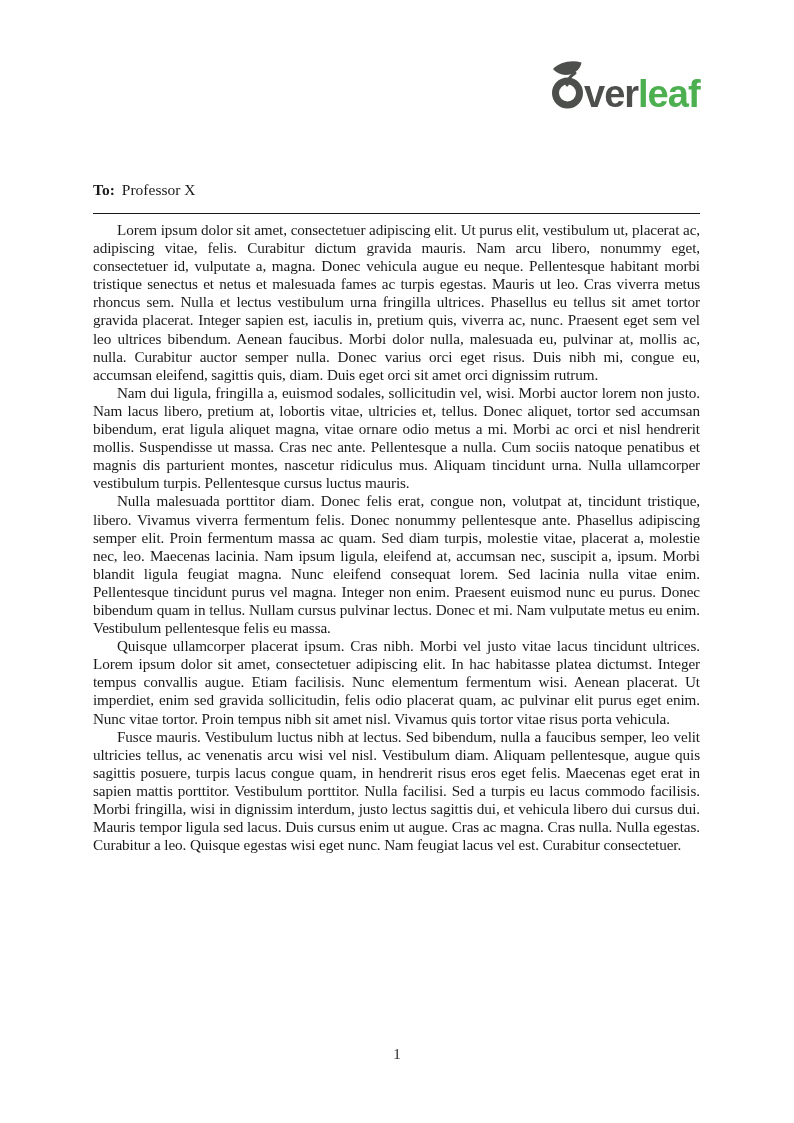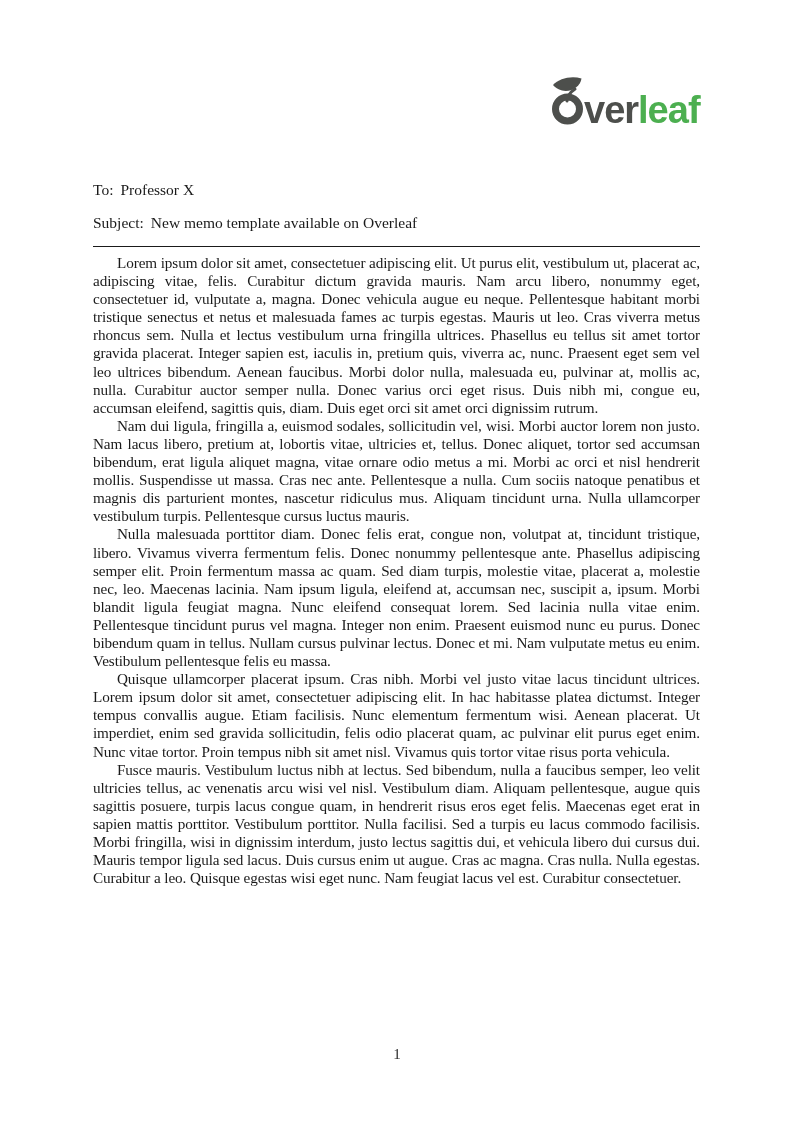--- a/index.html
+++ b/index.html
@@ -13,35 +13,35 @@
   }
   .page {
     position: relative;
     width: 794px;
     height: 1123px;
     background: #ffffff;
     padding: 0 94px 0 93px;
   }
   .logo {
     position: absolute;
-    top: 76px;
+    top: 60px;
     right: 86px;
     width: 158px;
     height: 50px;
   }
   .memo-header {
     padding-top: 180px;
   }
   .memo-field {
     line-height: 19px;
     margin-bottom: 14px;
     font-size: 15.5px;
   }
   .memo-field .label {
-    font-weight: normal;
+    font-weight: bold;
     margin-right: 7px;
   }
   .rule {
     margin-top: 12px;
     border-top: 1.8px solid #1a1a1a;
     width: 100%;
   }
   .memo-body {
     margin-top: 7px;
   }
@@ -77,23 +77,20 @@
       <circle cx="17.5" cy="33" r="12" fill="none" stroke-width="7" stroke="#4d4f4c"></circle>
 
       <text x="34" y="46.5" font-family="Liberation Sans, sans-serif" font-size="38" font-weight="700" letter-spacing="-1"><tspan fill="#4d4f4c">ver</tspan><tspan fill="#4caf50">leaf</tspan></text>
     </svg>
   </div>
 
   <div class="memo-header">
     <div class="memo-field">
       <span class="label">To:</span><span class="value">Professor X</span>
     </div>
-    <div class="memo-field">
-      <span class="label">Subject:</span><span class="value">New memo template available on Overleaf</span>
-    </div>
   </div>
 
   <div class="rule"></div>
 
   <div class="memo-body">
     <p>Lorem ipsum dolor sit amet, consectetuer adipiscing elit. Ut purus elit, vestibulum ut, placerat ac, adipiscing vitae, felis. Curabitur dictum gravida mauris. Nam arcu libero, nonummy eget, consectetuer id, vulputate a, magna. Donec vehicula augue eu neque. Pellentesque habitant morbi tristique senectus et netus et malesuada fames ac turpis egestas. Mauris ut leo. Cras viverra metus rhoncus sem. Nulla et lectus vestibulum urna fringilla ultrices. Phasellus eu tellus sit amet tortor gravida placerat. Integer sapien est, iaculis in, pretium quis, viverra ac, nunc. Praesent eget sem vel leo ultrices bibendum. Aenean faucibus. Morbi dolor nulla, malesuada eu, pulvinar at, mollis ac, nulla. Curabitur auctor semper nulla. Donec varius orci eget risus. Duis nibh mi, congue eu, accumsan eleifend, sagittis quis, diam. Duis eget orci sit amet orci dignissim rutrum.</p>
     <p>Nam dui ligula, fringilla a, euismod sodales, sollicitudin vel, wisi. Morbi auctor lorem non justo. Nam lacus libero, pretium at, lobortis vitae, ultricies et, tellus. Donec aliquet, tortor sed accumsan bibendum, erat ligula aliquet magna, vitae ornare odio metus a mi. Morbi ac orci et nisl hendrerit mollis. Suspendisse ut massa. Cras nec ante. Pellentesque a nulla. Cum sociis natoque penatibus et magnis dis parturient montes, nascetur ridiculus mus. Aliquam tincidunt urna. Nulla ullamcorper vestibulum turpis. Pellentesque cursus luctus mauris.</p>
     <p>Nulla malesuada porttitor diam. Donec felis erat, congue non, volutpat at, tincidunt tristique, libero. Vivamus viverra fermentum felis. Donec nonummy pellentesque ante. Phasellus adipiscing semper elit. Proin fermentum massa ac quam. Sed diam turpis, molestie vitae, placerat a, molestie nec, leo. Maecenas lacinia. Nam ipsum ligula, eleifend at, accumsan nec, suscipit a, ipsum. Morbi blandit ligula feugiat magna. Nunc eleifend consequat lorem. Sed lacinia nulla vitae enim. Pellentesque tincidunt purus vel magna. Integer non enim. Praesent euismod nunc eu purus. Donec bibendum quam in tellus. Nullam cursus pulvinar lectus. Donec et mi. Nam vulputate metus eu enim. Vestibulum pellentesque felis eu massa.</p>
     <p>Quisque ullamcorper placerat ipsum. Cras nibh. Morbi vel justo vitae lacus tincidunt ultrices. Lorem ipsum dolor sit amet, consectetuer adipiscing elit. In hac habitasse platea dictumst. Integer tempus convallis augue. Etiam facilisis. Nunc elementum fermentum wisi. Aenean placerat. Ut imperdiet, enim sed gravida sollicitudin, felis odio placerat quam, ac pulvinar elit purus eget enim. Nunc vitae tortor. Proin tempus nibh sit amet nisl. Vivamus quis tortor vitae risus porta vehicula.</p>
     <p>Fusce mauris. Vestibulum luctus nibh at lectus. Sed bibendum, nulla a faucibus semper, leo velit ultricies tellus, ac venenatis arcu wisi vel nisl. Vestibulum diam. Aliquam pellentesque, augue quis sagittis posuere, turpis lacus congue quam, in hendrerit risus eros eget felis. Maecenas eget erat in sapien mattis porttitor. Vestibulum porttitor. Nulla facilisi. Sed a turpis eu lacus commodo facilisis. Morbi fringilla, wisi in dignissim interdum, justo lectus sagittis dui, et vehicula libero dui cursus dui. Mauris tempor ligula sed lacus. Duis cursus enim ut augue. Cras ac magna. Cras nulla. Nulla egestas. Curabitur a leo. Quisque egestas wisi eget nunc. Nam feugiat lacus vel est. Curabitur consectetuer.</p>

